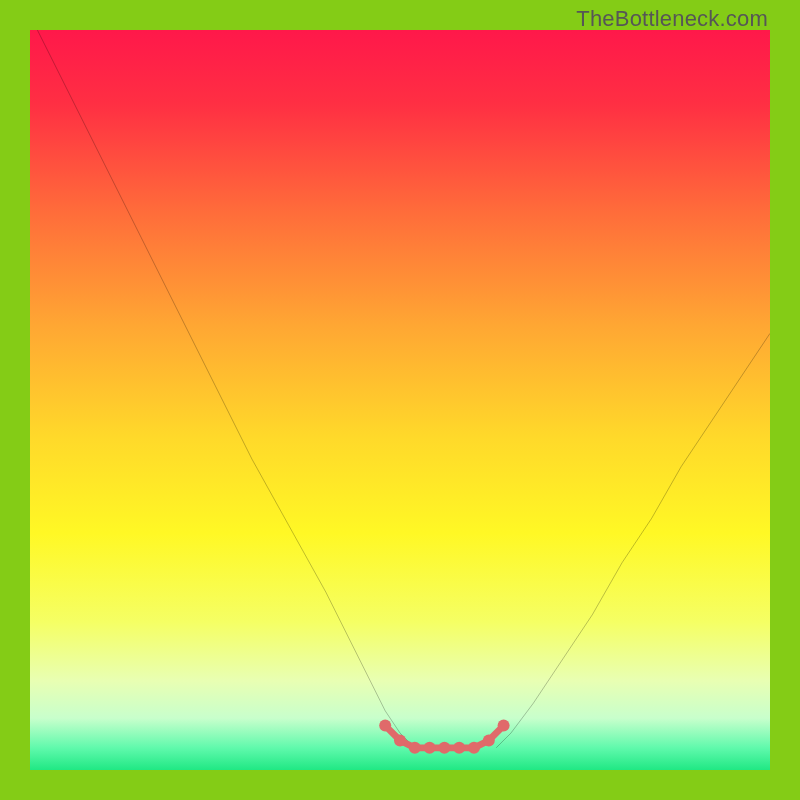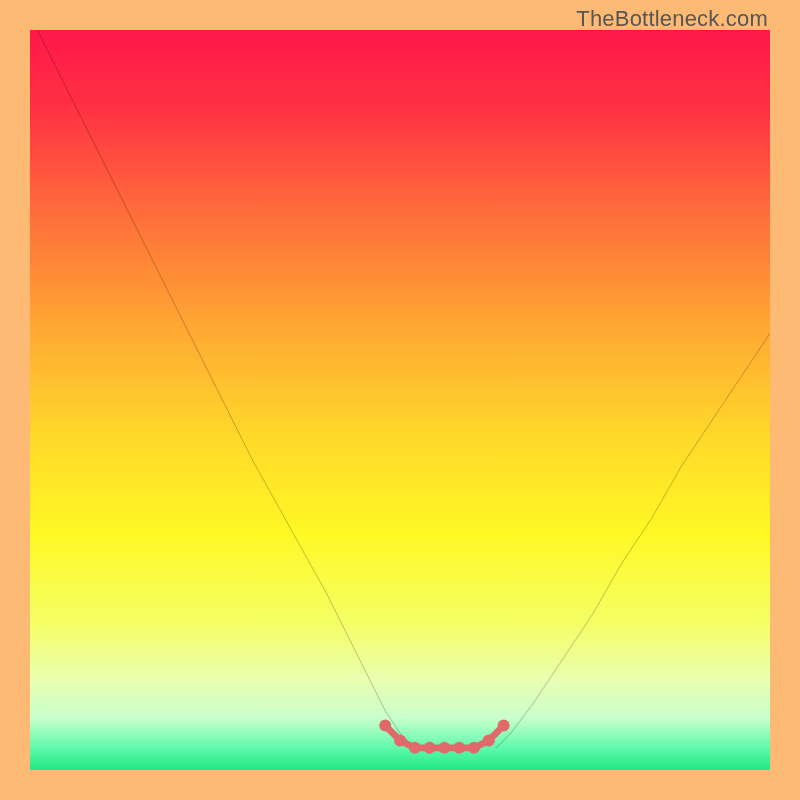--- a/index.html
+++ b/index.html
@@ -7,21 +7,21 @@
     padding: 0;
     width: 800px;
     height: 800px;
     background: #000;
     overflow: hidden;
   }
   .frame {
     position: relative;
     width: 800px;
     height: 800px;
-    background: #fdba74;
+    background: #84cc16;
   }
   .plot {
     position: absolute;
     left: 30px;
     top: 30px;
     width: 740px;
     height: 740px;
   }
   .watermark {
     position: absolute;

